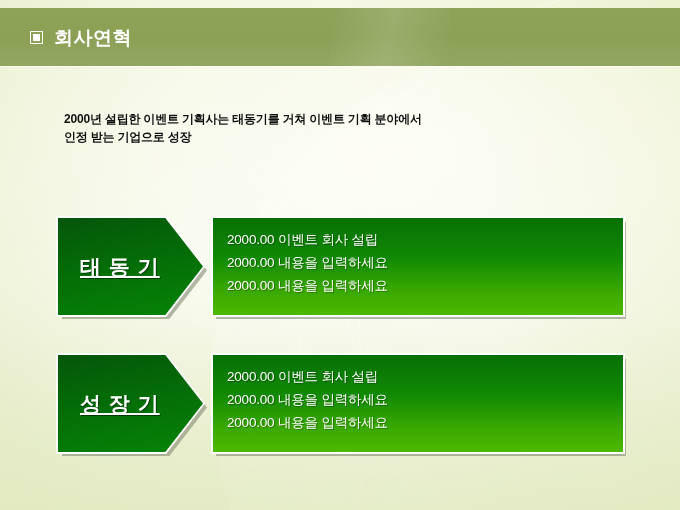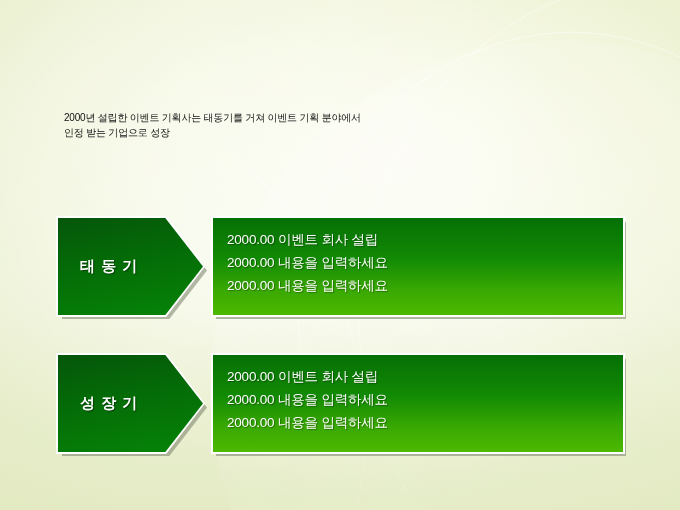--- a/index.html
+++ b/index.html
@@ -142,22 +142,22 @@
     white-space: nowrap;
   }
 
   
   .subtitle {
     position: absolute;
     left: 64px;
     top: 110px;
     width: 560px;
     color: #111111;
-    font-size: 10px;
-    font-weight: normal;
+    font-size: 12px;
+    font-weight: bold;
     line-height: 1.52;
     letter-spacing: -0.2px;
     white-space: pre-line;
   }
 
   
   .row {
     position: absolute;
     left: 0;
     width: 680px;
@@ -196,25 +196,26 @@
     left: 56px;
     top: -2px;
     width: 149px;
     height: 101px;
     background: #ffffff;
     -webkit-clip-path: polygon(0 0, 74% 0, 100% 50%, 74% 100%, 0 100%);
     clip-path: polygon(0 0, 74% 0, 100% 50%, 74% 100%, 0 100%);
   }
   .stage-label {
     color: #ffffff;
-    font-size: 15px;
+    font-size: 21px;
     font-weight: bold;
     letter-spacing: 1px;
     text-shadow: 1px 1px 1px rgba(0,0,0,0.45);
     white-space: nowrap;
+    text-decoration: underline;
   }
 
   
   .content-shadow {
     position: absolute;
     left: 216px;
     top: 4px;
     width: 410px;
     height: 97px;
     background: rgba(120,128,104,0.55);
@@ -253,20 +254,28 @@
 <div id="slide">
 
   <div class="bg-base"></div>
   <div class="bg-swoosh-a"></div>
   <div class="bg-swoosh-b"></div>
   <div class="bg-arc-1"></div>
   <div class="bg-arc-2"></div>
   <div class="bg-arc-3"></div>
   <div class="bg-tint-bottom"></div>
 
+  <div class="header-band">
+    <div class="header-inner">
+      <span class="bullet-icon">
+          <i></i>
+        </span>
+      <span class="header-title">회사연혁</span>
+    </div>
+  </div>
 
   <div class="subtitle">2000년 설립한 이벤트 기획사는 태동기를 거쳐 이벤트 기획 분야에서
 인정 받는 기업으로 성장</div>
 
   <div class="row" id="row-1">
     <div class="stage-arrow-shadow"></div>
     <div class="stage-arrow-ring"></div>
     <div class="stage-arrow">
       <span class="stage-label">태 동 기</span>
     </div>

